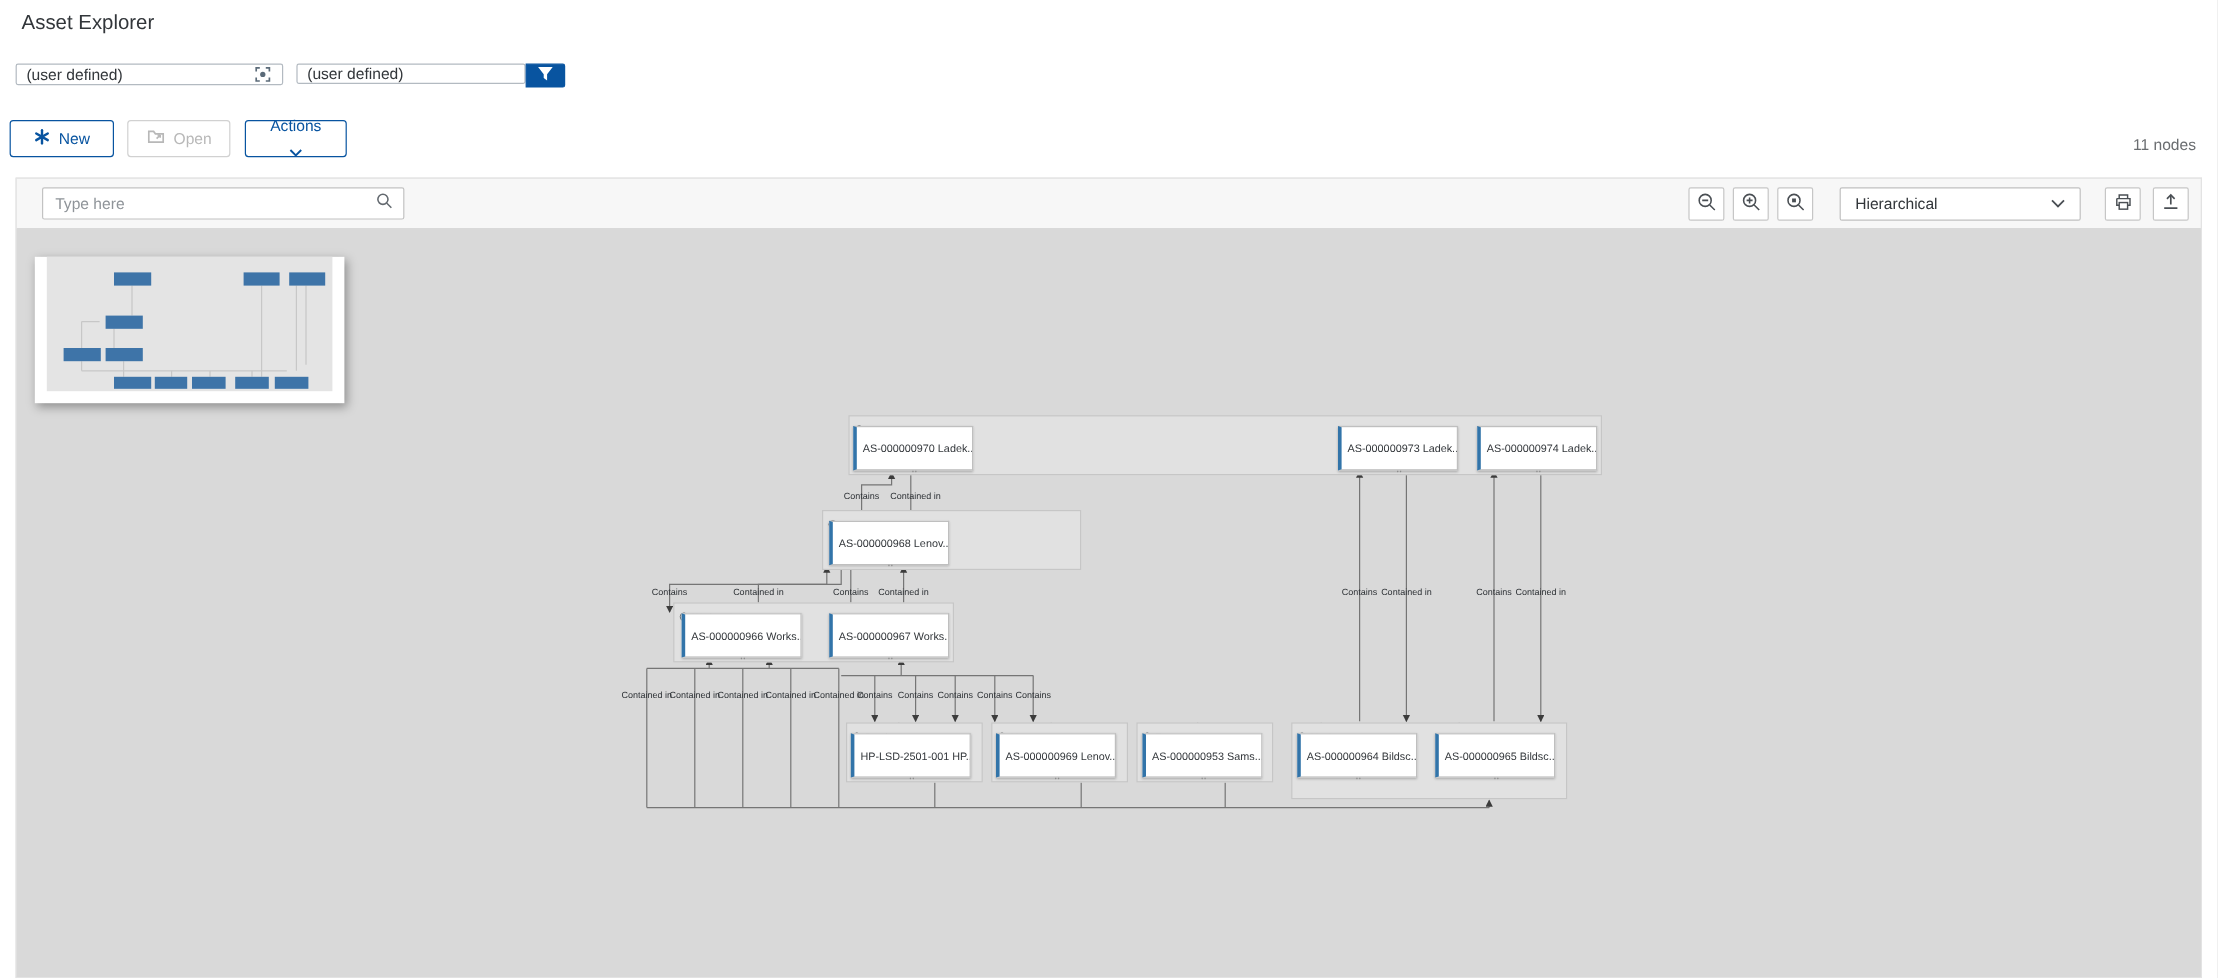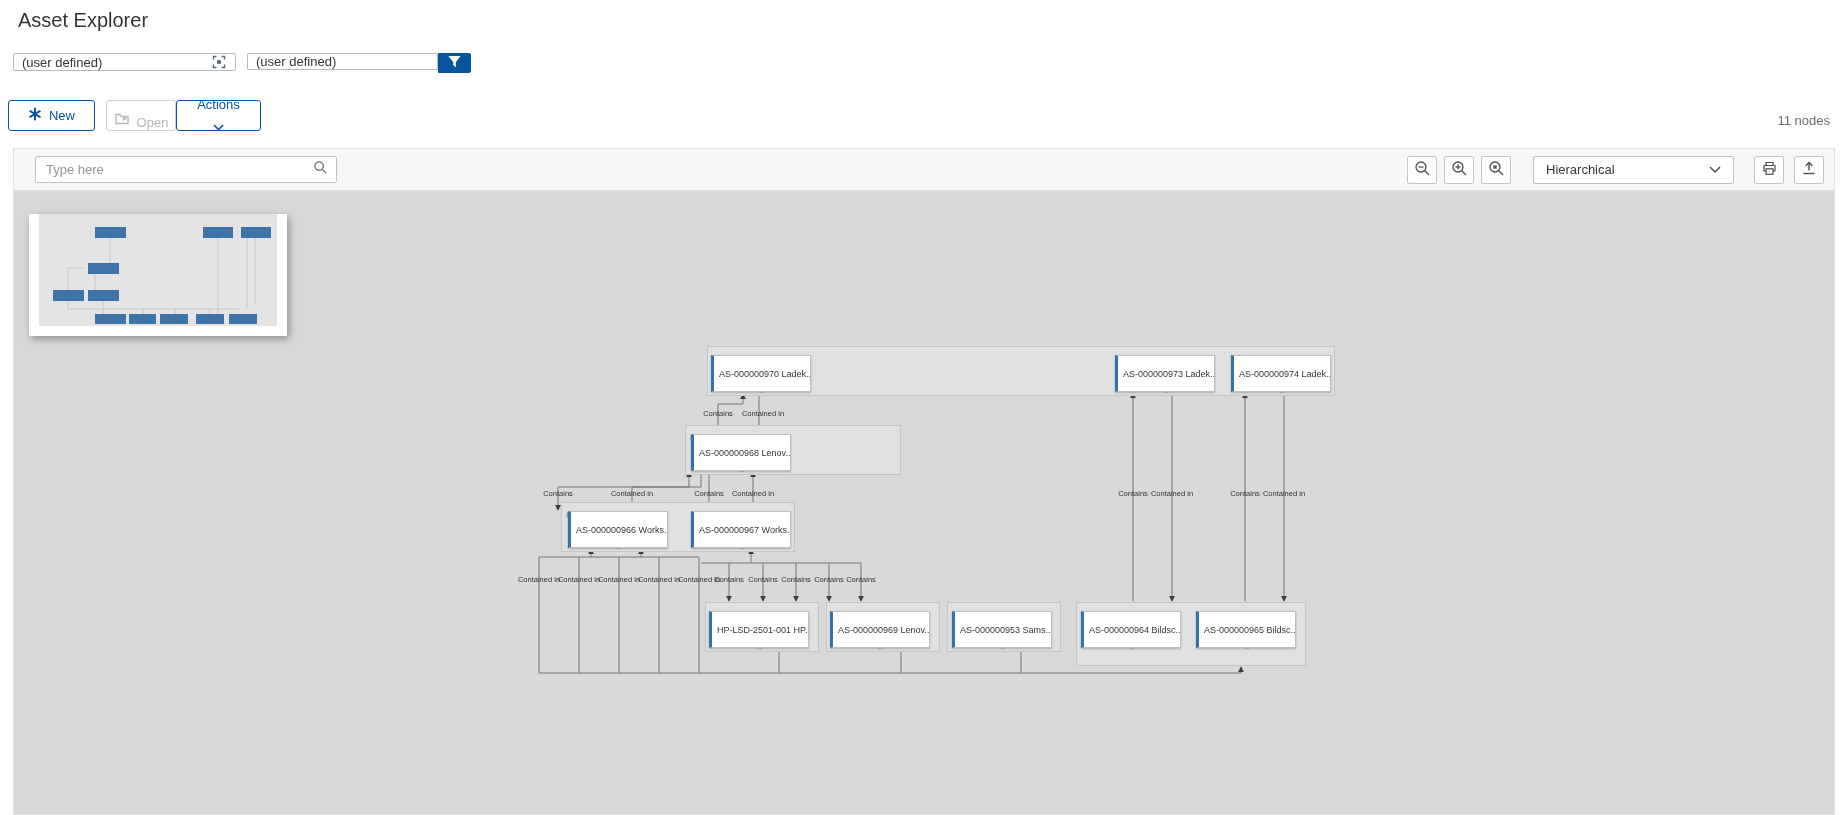--- a/index.html
+++ b/index.html
@@ -1,39 +1,39 @@
 <!DOCTYPE html>
 <html><head>
 <meta charset="utf-8">
 <style>
   html,body{margin:0;padding:0;}
   body{
     width:1848px;height:815px;position:relative;overflow:hidden;
     background:#ffffff;font-family:"Liberation Sans", sans-serif;
     -webkit-font-smoothing:antialiased;
   }
-  .page-title{position:absolute;left:18px;top:9px;font-size:20px;color:#32363a;font-weight:400;text-align:right;}
+  .page-title{position:absolute;left:18px;top:9px;font-size:17px;color:#32363a;font-weight:400;text-align:right;}
 
   
   .filter-row{position:absolute;left:13px;top:53px;height:32px;display:flex;align-items:flex-start;}
   .inp{box-sizing:border-box;background:#fff;border:1px solid #b3bac1;border-radius:2px;
        display:flex;align-items:center;padding:0 8px;font-size:13px;color:#32363a;}
   .inp1{width:223px;margin-right:11px;}
   .inp2{width:191px;border-right:1px solid #b3bac1;}
   .inp .val{flex:1;white-space:nowrap;overflow:hidden;}
   .vh-btn{margin-left:6px;display:flex;align-items:center;cursor:pointer;}
   .filter-btn{box-sizing:border-box;width:33px;border:1px solid #0854a0;background:#0854a0;border-radius:0 2px 2px 0;
        display:flex;align-items:center;justify-content:center;cursor:pointer;padding:0;}
 
   
   .action-row{position:absolute;left:8px;top:100px;height:31px;display:flex;}
   .btn{box-sizing:border-box;height:31px;border-radius:3px;background:#fff;display:flex;align-items:center;
        justify-content:center;gap:7px;font-size:13px;padding:0 14px;cursor:pointer;border:1px solid #0854a0;color:#0854a0;}
   .btn-new{width:87px;margin-right:11px;}
-  .btn-open{width:70px;border-color:#d1d1d1;color:#b8b8b8;cursor:default;align-items:flex-end;}
+  .btn-open{width:86px;margin-right:12px;border-color:#d1d1d1;color:#b8b8b8;cursor:default;}
   .btn-actions{width:85px;flex-direction:column;}
   .nodes-count{position:absolute;right:18px;top:113px;font-size:13px;color:#6a6d70;}
 
   
   .graph-panel{position:absolute;left:13px;top:148px;width:1822px;bottom:0;background:#d9d9d9;border:1px solid #e3e3e3;box-sizing:border-box;}
   .graph-toolbar{position:absolute;left:0;right:0;top:0;height:41px;background:#f7f7f7;border-bottom:1px solid #e2e2e2;}
   .search-box{position:absolute;left:21px;top:7px;width:302px;height:27px;box-sizing:border-box;background:#fff;
        border:1px solid #c2c2c2;border-radius:2px;display:flex;align-items:center;padding:0 8px;}
   .search-box input{border:0;outline:none;flex:1;font-size:13px;color:#32363a;font-family:"Liberation Sans",sans-serif;background:transparent;}
   .search-box input::placeholder{color:#8f9499;}

